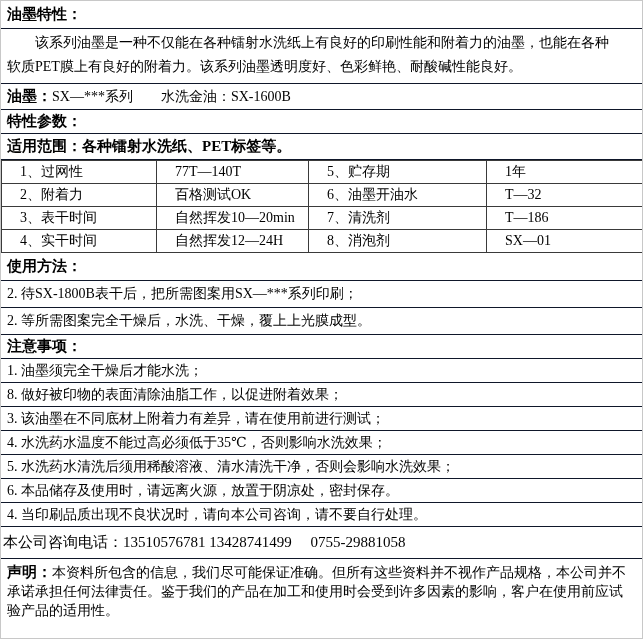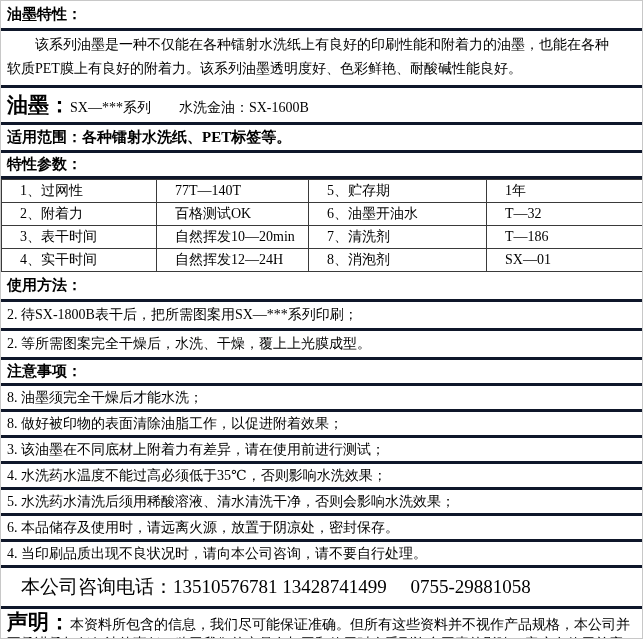--- a/index.html
+++ b/index.html
@@ -2,56 +2,56 @@
 <html><head>
 <meta charset="utf-8">
 <style>
   html,body{margin:0;padding:0;background:#fff;}
   .page{
     width:643px;height:639px;box-sizing:border-box;
     border:1px solid #c8c8c8;
     font-family:"Liberation Serif","DejaVu Serif",serif;
     font-size:14px;color:#000;background:#fff;overflow:hidden;
   }
-  .row{border-bottom:3px solid #0f172a;padding:3px 6px;box-sizing:border-box;}
+  .row{border-bottom:1px solid #0f172a;padding:3px 6px;box-sizing:border-box;}
   .head{font-weight:bold;font-size:15px;padding:4px 6px;}
   .para{line-height:24px;padding:2px 22px 4px 6px;}
   .indent{text-indent:2em;}
-  .b{font-weight:bold;font-size:21px;}
+  .b{font-weight:bold;font-size:15px;}
   .bold-row{font-weight:bold;font-size:15px;}
   .item{line-height:16px;padding:5px 6px;}
   .note-item{line-height:15px;padding:4px 6px;}
   table.params{
     width:100%;border-collapse:collapse;table-layout:fixed;
     border-bottom:1px solid #c8c8c8;
   }
   table.params td{
     border:1px solid #3a3a3a;height:22px;padding:0 18px;
     font-size:14px;overflow:hidden;white-space:nowrap;
   }
   table.params{border-top:1px solid #3a3a3a;}
-  .contact{padding:6px 20px;font-size:19px;}
+  .contact{padding:6px 2px;font-size:15px;}
   .disclaimer{line-height:19px;padding:4px 6px;border-bottom:none;}
 </style>
 </head>
 <body>
 
 <div class="page">
 
   <div class="row head">油墨特性：</div>
 
   <div class="row para indent">该系列油墨是一种不仅能在各种镭射水洗纸上有良好的印刷性能和附着力的油墨，也能在各种软质PET膜上有良好的附着力。该系列油墨透明度好、色彩鲜艳、耐酸碱性能良好。</div>
 
   <div class="row">
     <span class="b">油墨：</span><span>SX—***系列　　水洗金油：SX-1600B</span>
   </div>
 
+  <div class="row head" style="padding:2px 6px;">特性参数：</div>
+
   <div class="row bold-row">适用范围：各种镭射水洗纸、PET标签等。</div>
-
-  <div class="row head" style="padding:2px 6px;">特性参数：</div>
 
   <table class="params">
     <colgroup>
       <col style="width:155px">
         <col style="width:152px">
         <col style="width:178px">
         <col style="width:158px">
     </colgroup>
     <tbody>
       <tr>
@@ -79,21 +79,21 @@
         <td>SX—01</td>
       </tr>
     </tbody>
   </table>
 
   <div class="row head">使用方法：</div>
   <div class="row item">2. 待SX-1800B表干后，把所需图案用SX—***系列印刷；</div>
   <div class="row item">2. 等所需图案完全干燥后，水洗、干燥，覆上上光膜成型。</div>
 
   <div class="row head" style="padding:2px 6px;">注意事项：</div>
-  <div class="row note-item">8. 油墨须完全干燥后才能水洗；</div>
+  <div class="row note-item">1. 油墨须完全干燥后才能水洗；</div>
   <div class="row note-item">8. 做好被印物的表面清除油脂工作，以促进附着效果；</div>
   <div class="row note-item">3. 该油墨在不同底材上附着力有差异，请在使用前进行测试；</div>
   <div class="row note-item">4. 水洗药水温度不能过高必须低于35℃，否则影响水洗效果；</div>
   <div class="row note-item">5. 水洗药水清洗后须用稀酸溶液、清水清洗干净，否则会影响水洗效果；</div>
   <div class="row note-item">6. 本品储存及使用时，请远离火源，放置于阴凉处，密封保存。</div>
   <div class="row note-item">4. 当印刷品质出现不良状况时，请向本公司咨询，请不要自行处理。</div>
 
   <div class="row contact">
     <span>本公司咨询电话：</span><span>13510576781 13428741499　 0755-29881058</span>
   </div>

